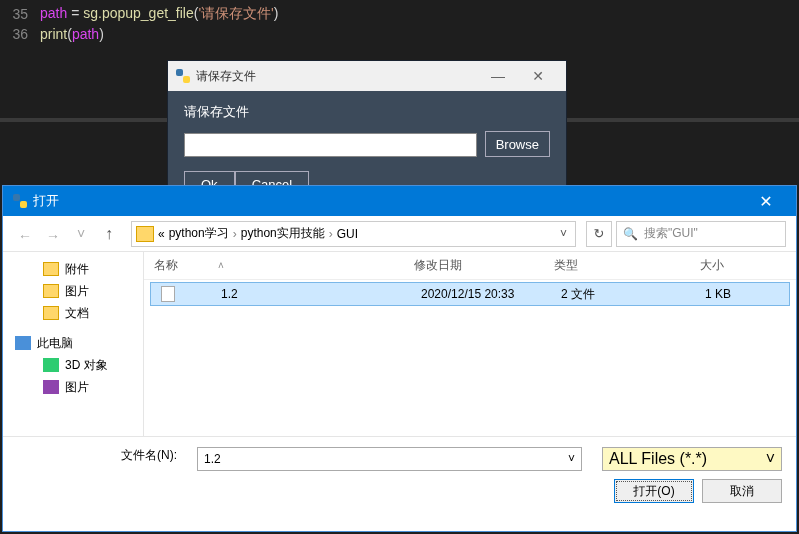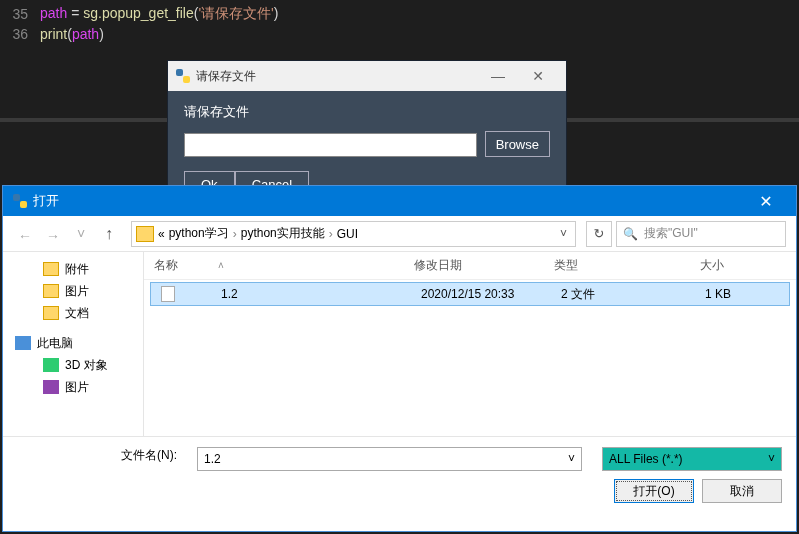--- a/index.html
+++ b/index.html
@@ -61,21 +61,21 @@
 .col-name{width:260px; display:flex; align-items:center; gap:40px;} .col-date{width:140px} .col-type{width:120px} .col-size{width:70px; text-align:right;}
 .sort-ind { color:#888; font-size:10px; }
 .list-row { display:flex; height:24px; align-items:center; font-size:12px; background:#cde8ff; border:1px solid #7ab7e8; margin:2px 6px 0 6px; }
 .list-row > div { padding:0 10px; }
 .file-icon { width:14px; height:16px; background:#fff; border:1px solid #aaa; display:inline-block; margin-right:6px; vertical-align:middle; }
 
 .fd-bottom { border-top:1px solid #e5e5e5; padding:10px 14px; }
 .fd-row { display:flex; gap:20px; margin-bottom:8px; }
 .fn-label { font-size:12px; width:160px; text-align:right; }
 .fn-input { flex:1; height:24px; border:1px solid #aaa; padding:0 6px; font-size:12px; display:flex; align-items:center; justify-content:space-between; }
-.filter-sel { width:180px; height:24px; border:1px solid #aaa; background:#14b8a6; font-size:12px; display:flex; align-items:center; justify-content:space-between; padding:0 6px; }
+.filter-sel { width:180px; height:24px; border:1px solid #aaa; background:#fef9c3; font-size:16px; display:flex; align-items:center; justify-content:space-between; padding:0 6px; }
 .fd-btns { display:flex; justify-content:flex-end; gap:8px; }
 .fd-btn { height:24px; width:80px; border:1px solid #aaa; background:#efefef; font-size:12px; display:flex; align-items:center; justify-content:center; }
 .fd-btn.primary { border:1px solid #0078d7; outline:1px dotted #555; outline-offset:-3px; }
 
 .pyicon { display:inline-block; width:14px; height:14px; position:relative; }
 .pyicon::before,.pyicon::after { content:""; position:absolute; width:7px; height:7px; border-radius:2px; }
 .pyicon::before { background:#3776ab; left:0; top:0; }
 .pyicon::after { background:#ffd43b; right:0; bottom:0; }
 </style>
 </head>

